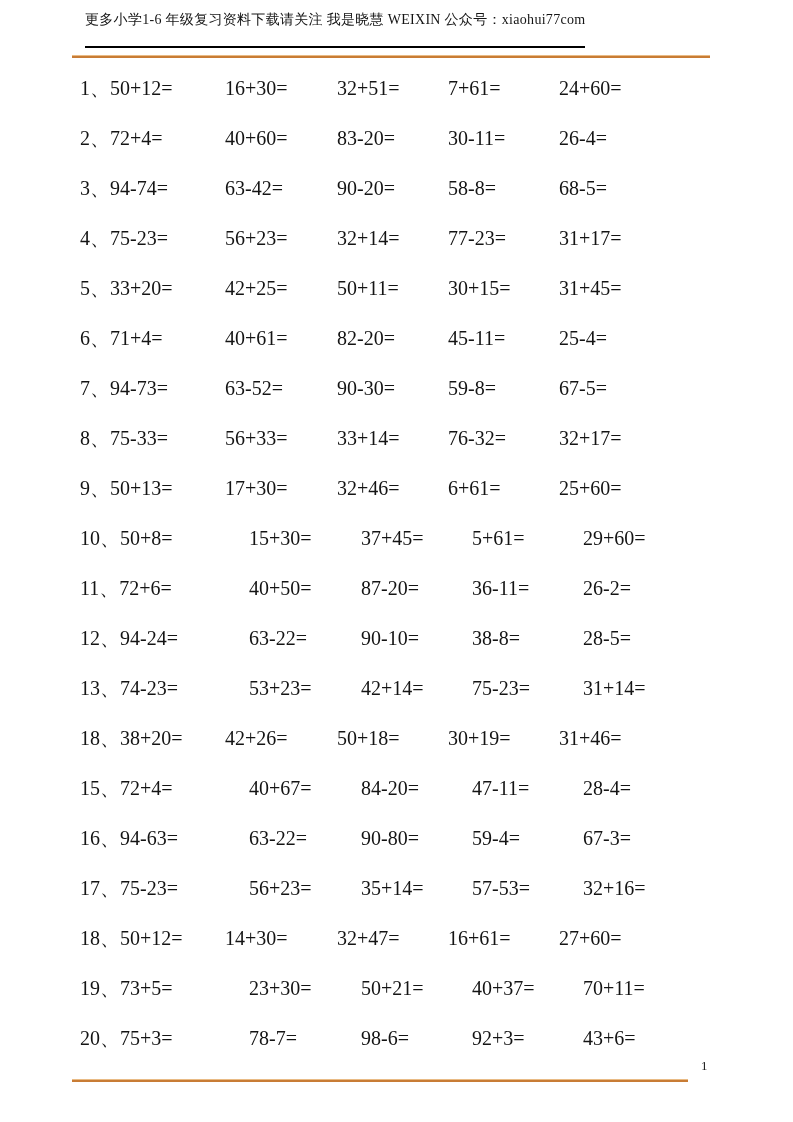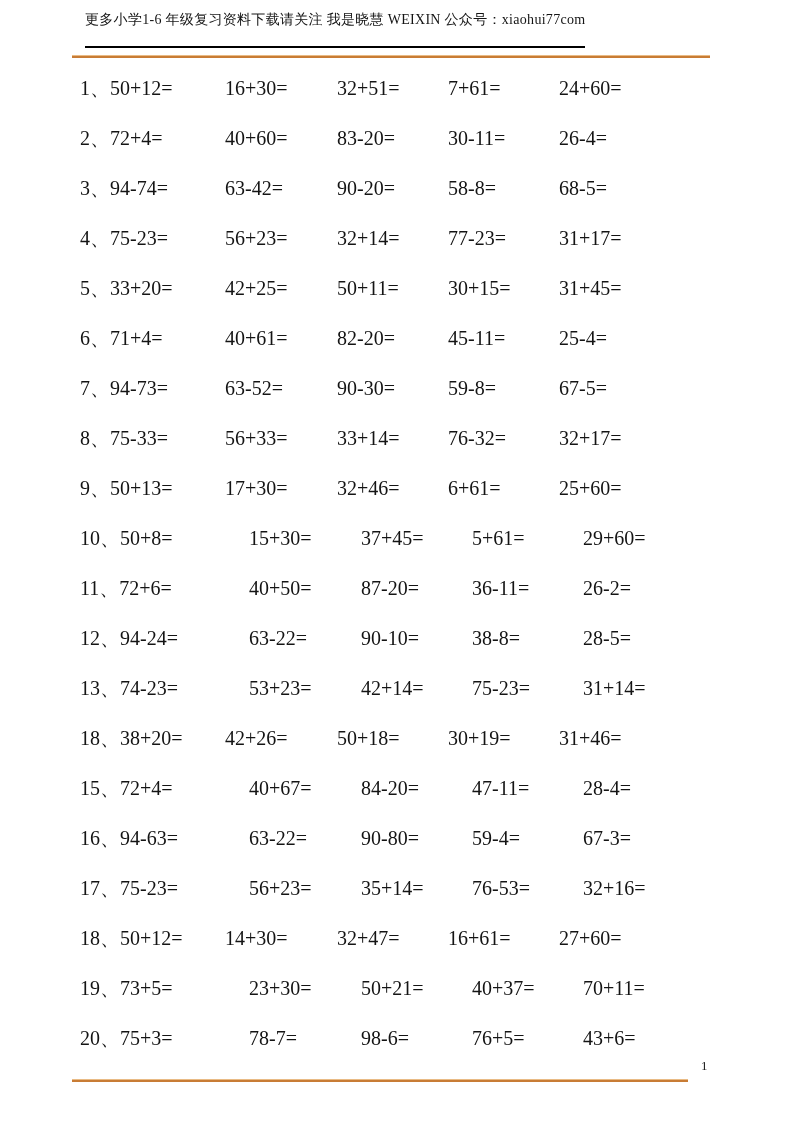--- a/index.html
+++ b/index.html
@@ -201,42 +201,42 @@
         <span class="cell first"><span class="num">16、</span><span>94-63=</span></span>
         <span class="cell"><span>63-22=</span></span>
         <span class="cell"><span>90-80=</span></span>
         <span class="cell"><span>59-4=</span></span>
         <span class="cell"><span>67-3=</span></span>
       </div>
       <div class="row shift">
         <span class="cell first"><span class="num">17、</span><span>75-23=</span></span>
         <span class="cell"><span>56+23=</span></span>
         <span class="cell"><span>35+14=</span></span>
-        <span class="cell"><span>76-53=</span></span>
+        <span class="cell"><span>57-53=</span></span>
         <span class="cell"><span>32+16=</span></span>
       </div>
       <div class="row">
         <span class="cell first"><span class="num">18、</span><span>50+12=</span></span>
         <span class="cell"><span>14+30=</span></span>
         <span class="cell"><span>32+47=</span></span>
         <span class="cell"><span>16+61=</span></span>
         <span class="cell"><span>27+60=</span></span>
       </div>
       <div class="row shift">
         <span class="cell first"><span class="num">19、</span><span>73+5=</span></span>
         <span class="cell"><span>23+30=</span></span>
         <span class="cell"><span>50+21=</span></span>
         <span class="cell"><span>40+37=</span></span>
         <span class="cell"><span>70+11=</span></span>
       </div>
       <div class="row shift">
         <span class="cell first"><span class="num">20、</span><span>75+3=</span></span>
         <span class="cell"><span>78-7=</span></span>
         <span class="cell"><span>98-6=</span></span>
-        <span class="cell"><span>76+5=</span></span>
+        <span class="cell"><span>92+3=</span></span>
         <span class="cell"><span>43+6=</span></span>
       </div>
     </div>
 
   <div class="footer-rule"></div>
 
   <div class="page-number">1</div>
 
 </div>
 

